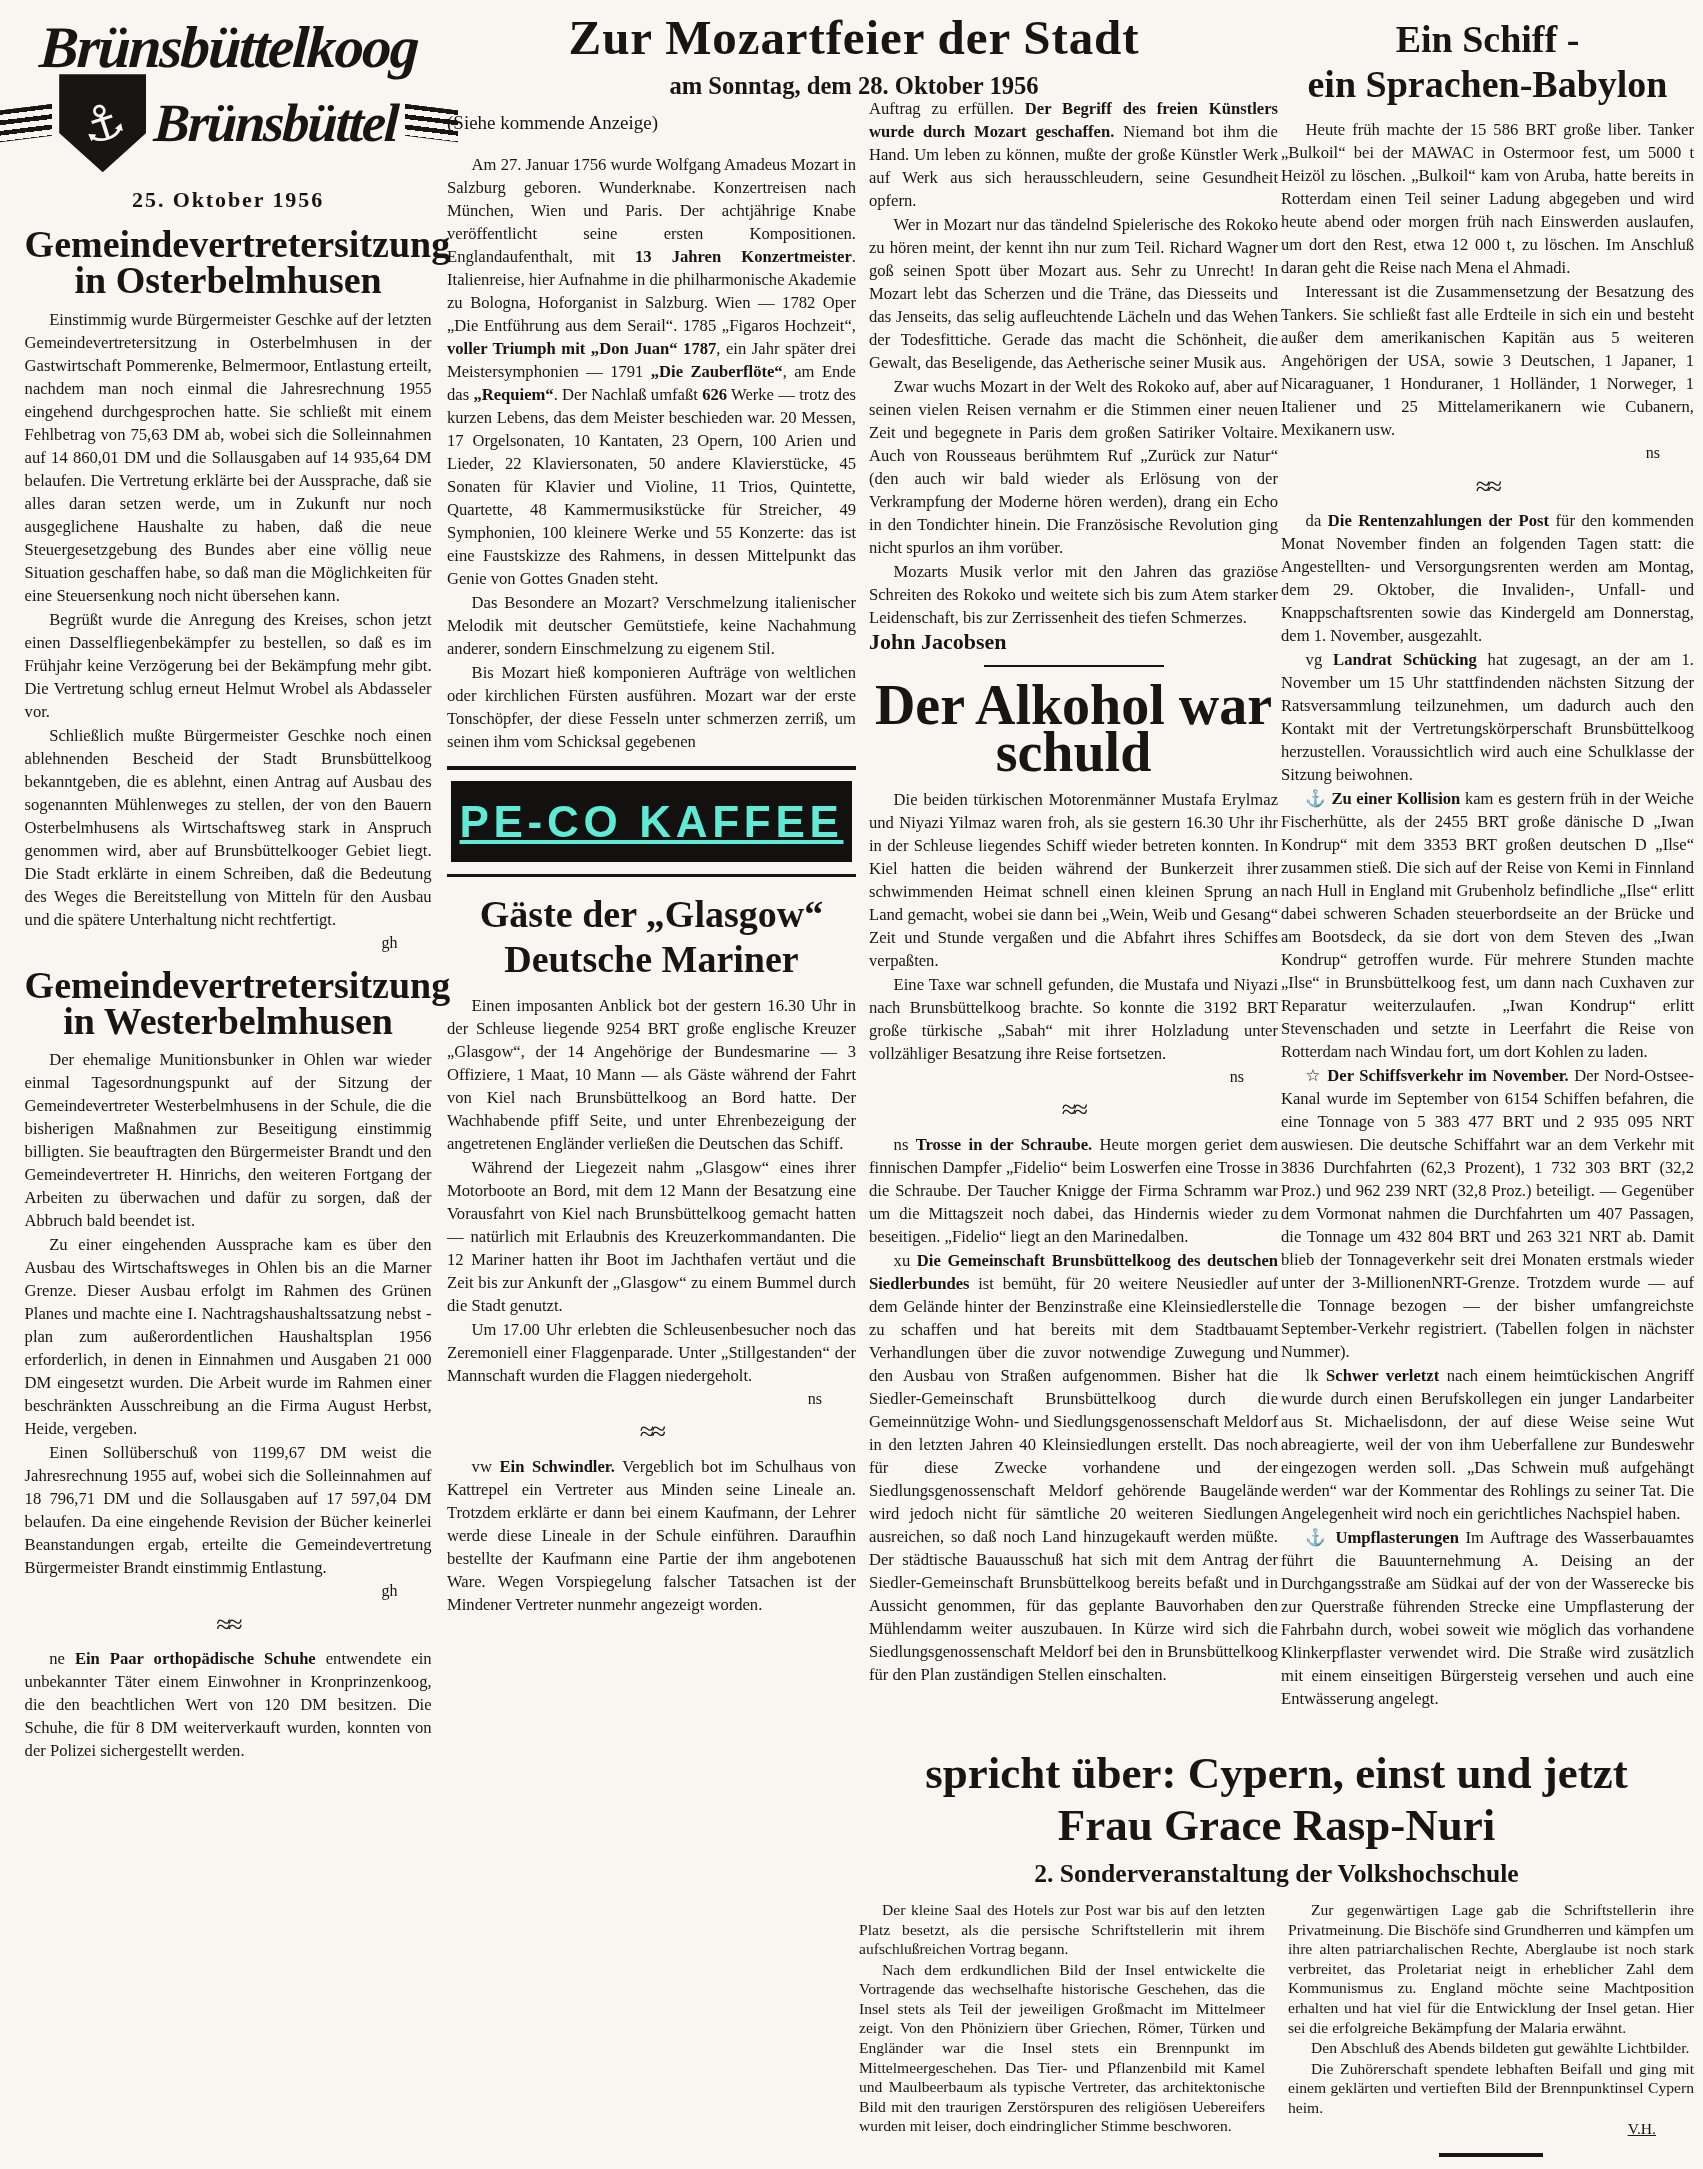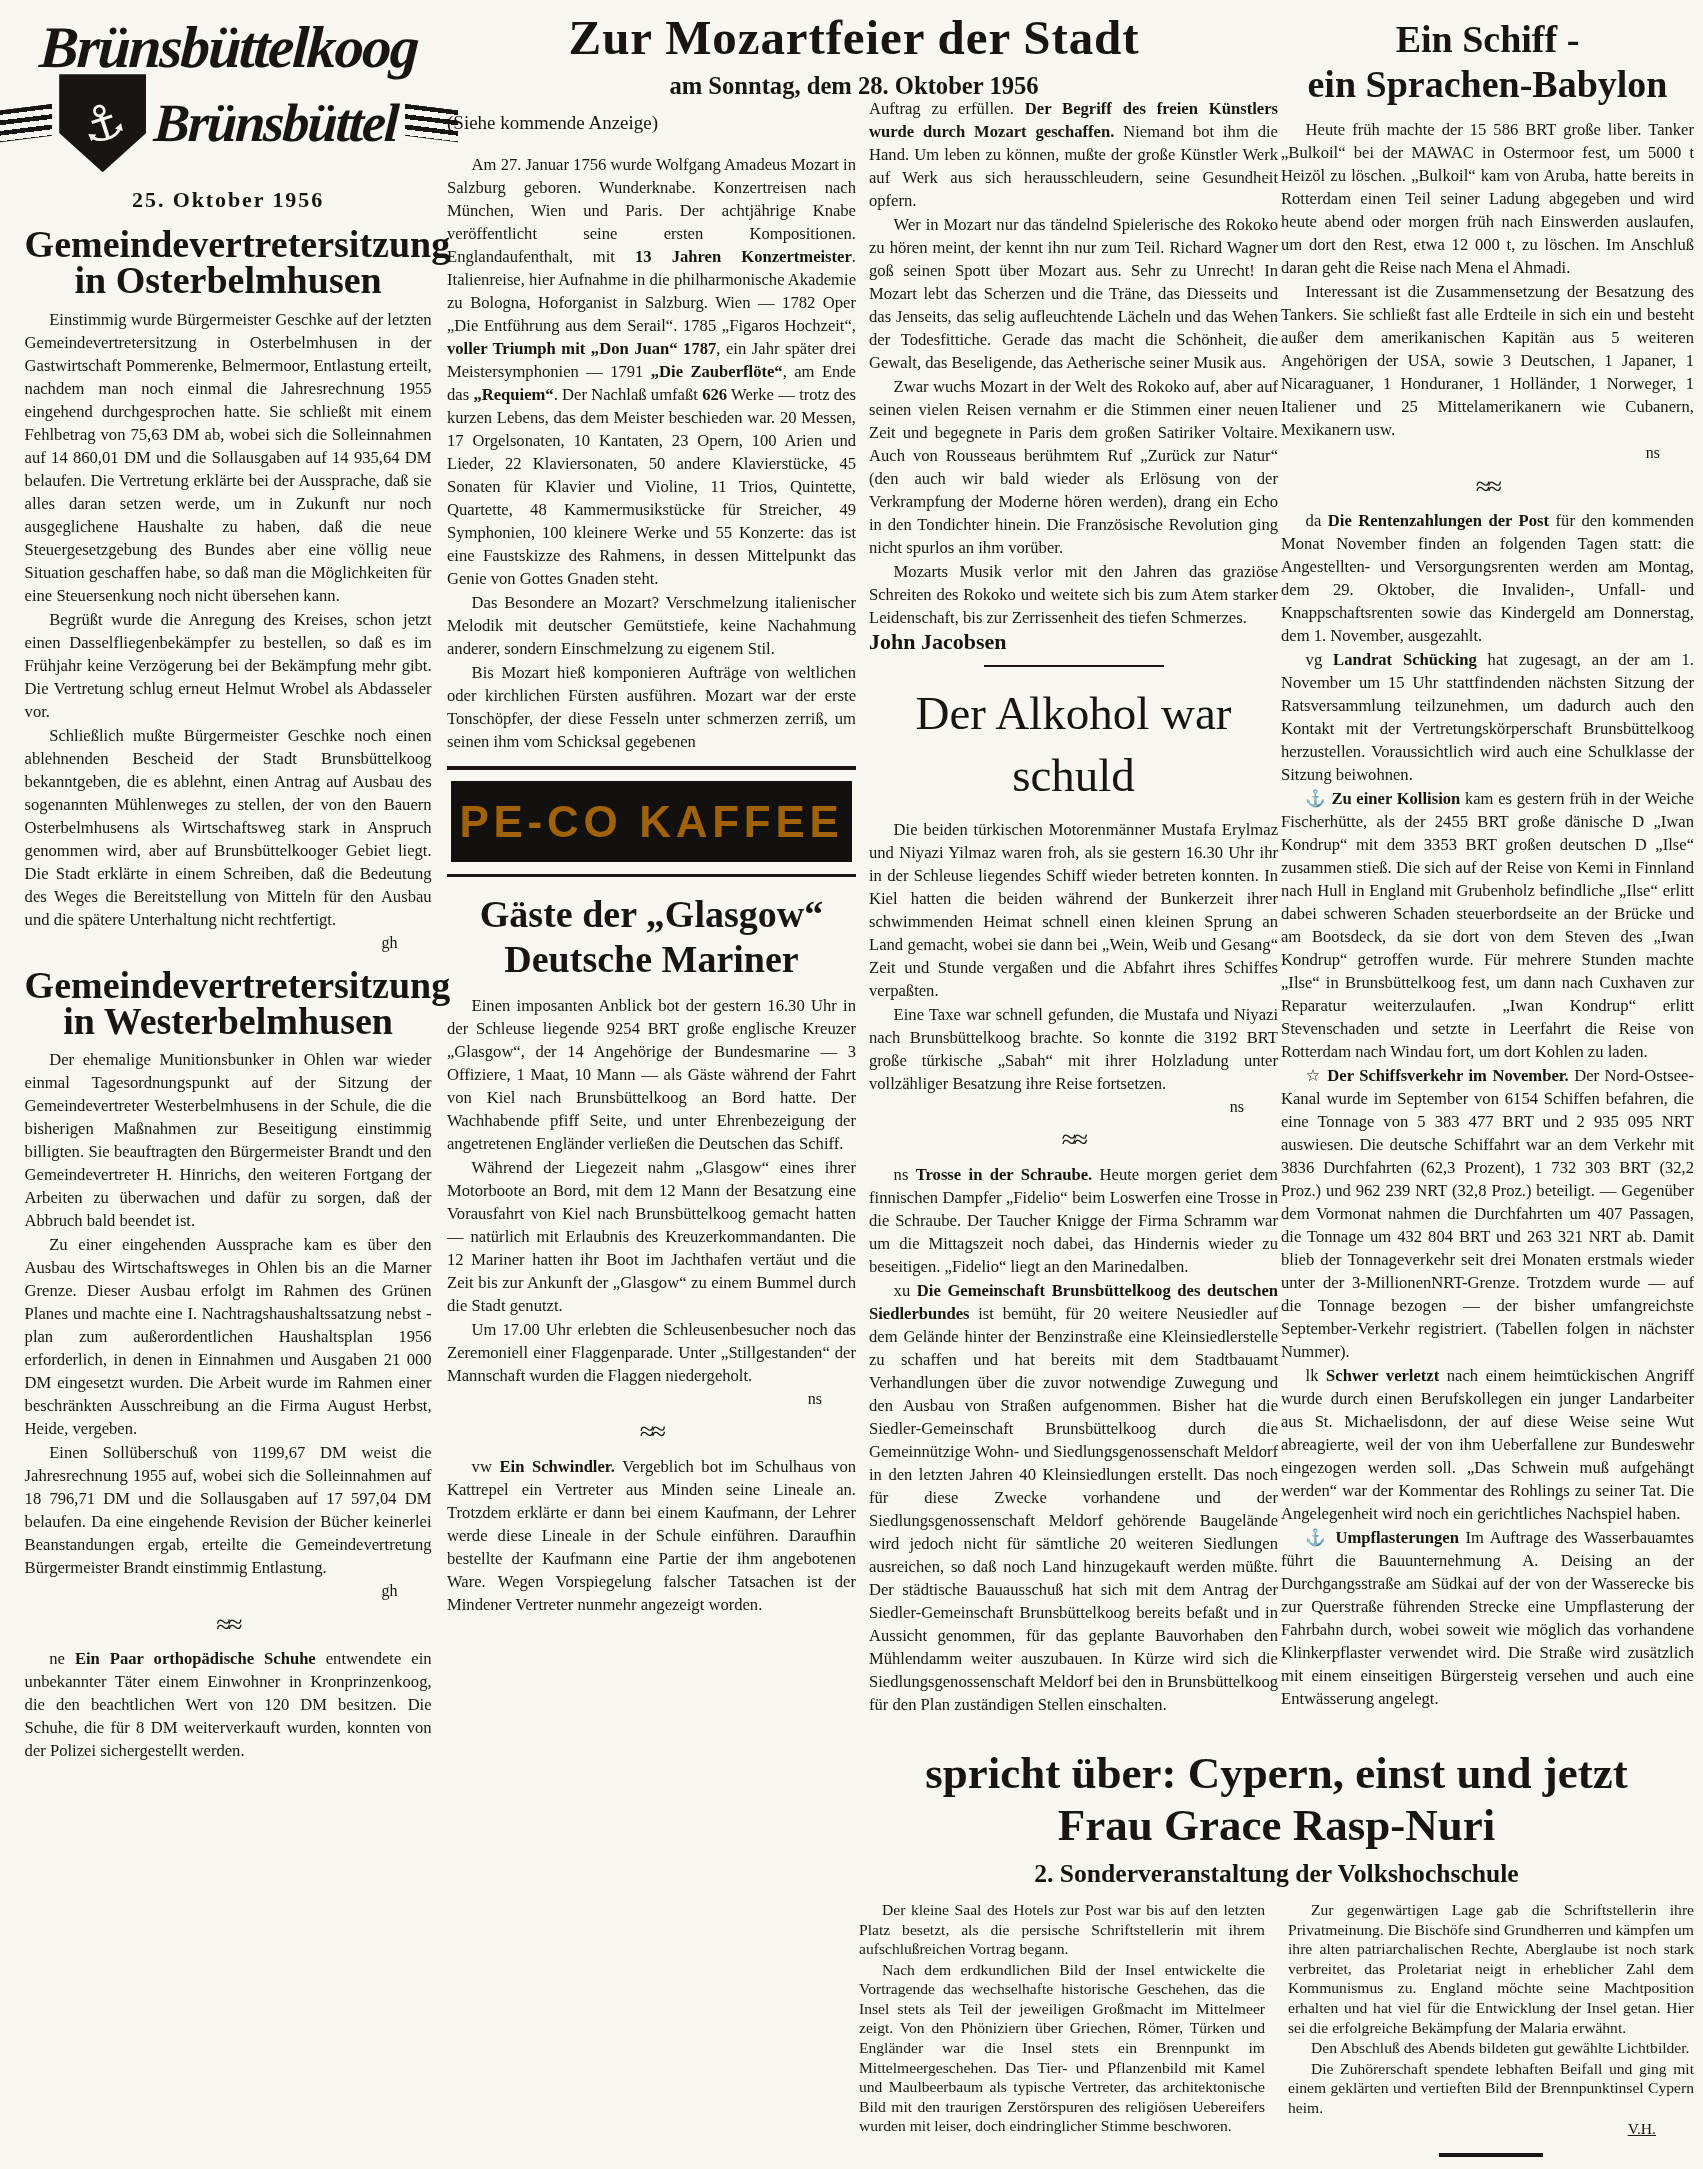--- a/index.html
+++ b/index.html
@@ -16,45 +16,45 @@
   .boldp { font-weight:bold; }
   .note { font-size:19px; text-align:left; text-indent:0; margin-bottom:19px; }
   .sign { font-size:16px; text-align:right; padding-right:34px; line-height:23px; }
   .sign-bold { font-weight:bold; font-size:22px; text-align:left; padding-right:57px; line-height:26.5px; }
   .wavy { text-align:center; font-size:26.5px; line-height:28px; margin:7.6px 0 9.5px; letter-spacing:-2.8px; }
   .shortrule { width:180px; height:2.8px; background:#181512; margin:9.5px auto 5.7px; }
   .shortrule2 { width:104px; height:3.8px; background:#181512; margin:13.2px auto 0; }
   
   .h-col { font-size:38px; line-height:36px; font-weight:bold; text-align:center; margin:13.2px 0 9.5px; }
   .h-mid { font-size:38px; line-height:45px; font-weight:bold; text-align:center; margin:15px 0 11.4px; }
-  .h-alk { font-size:47px; line-height:62px; font-weight:normal; text-align:center; margin:15px 0 11.4px; }
+  .h-alk { font-size:56px; line-height:47px; font-weight:bold; text-align:center; margin:15px 0 11.4px; }
   .h-mozart-t { font-size:49px; line-height:53px; font-weight:bold; text-align:center; letter-spacing:0.9px; }
   .h-mozart-s { font-size:24.6px; line-height:28px; font-weight:bold; text-align:center; margin-top:7.6px; }
   .h-date { font-size:22px; font-weight:bold; text-align:center; margin:15px 0 3.8px; letter-spacing:1.9px; }
   
   .blackletter { font-weight:bold; font-style:italic; letter-spacing:-1.9px; transform:skewX(-3deg); }
   .mast1 { font-size:59px; line-height:61px; text-align:center; }
   .mast-row { display:flex; align-items:center; justify-content:center; gap:7.6px; margin-top:-3.8px; }
   .mast2 { font-size:54px; line-height:57px; }
   .flourish { width:53px; height:32px; flex:0 0 auto;
     background:repeating-linear-gradient(to bottom,#181512 0 4.7px,transparent 4.7px 10.4px);
   }
   .fl-left { transform:skewY(-7deg); }
   .fl-right { transform:skewY(7deg); }
   .shield { width:87px; height:98px; flex:0 0 auto; background:#181512;
     clip-path:polygon(0 0,100% 0,100% 60%,50% 100%,0 60%);
     display:flex; align-items:center; justify-content:center; }
   .shield .anchor { color:#f8f6f0; font-size:49px; transform:rotate(-18deg);
     font-family:"DejaVu Sans",sans-serif; }
   
   .rule { height:3.8px; background:#181512; margin:11.4px 0; }
-  .peco { background:#131110; color:#a16207; height:81px; margin:1.9px 3.8px;
+  .peco { background:#131110; color:#5eead4; height:81px; margin:1.9px 3.8px;
     display:flex; align-items:center; justify-content:center;
     font-family:"Liberation Sans","DejaVu Sans",sans-serif;
-    font-weight:bold; font-size:44px; letter-spacing:4.7px; }
+    font-weight:bold; font-size:44px; letter-spacing:4.7px;text-decoration:underline; }
   
   .cyp-t { font-size:45px; line-height:52px; font-weight:bold; text-align:center; }
   .cyp-s { font-size:25.6px; line-height:30px; font-weight:bold; text-align:center; margin:7.6px 0 11.4px; }
   .cyp-cols { display:flex; gap:23px; }
   .cyp-col { width:406px; }
   .cyp-col .jp { font-size:15.6px; line-height:19.6px; text-indent:23px; }
   .cyp-col .sign { padding-right:38px; font-size:15.6px;text-decoration:underline; }
   p + p { margin-top:0.9px; }
 </style>
 </head>

